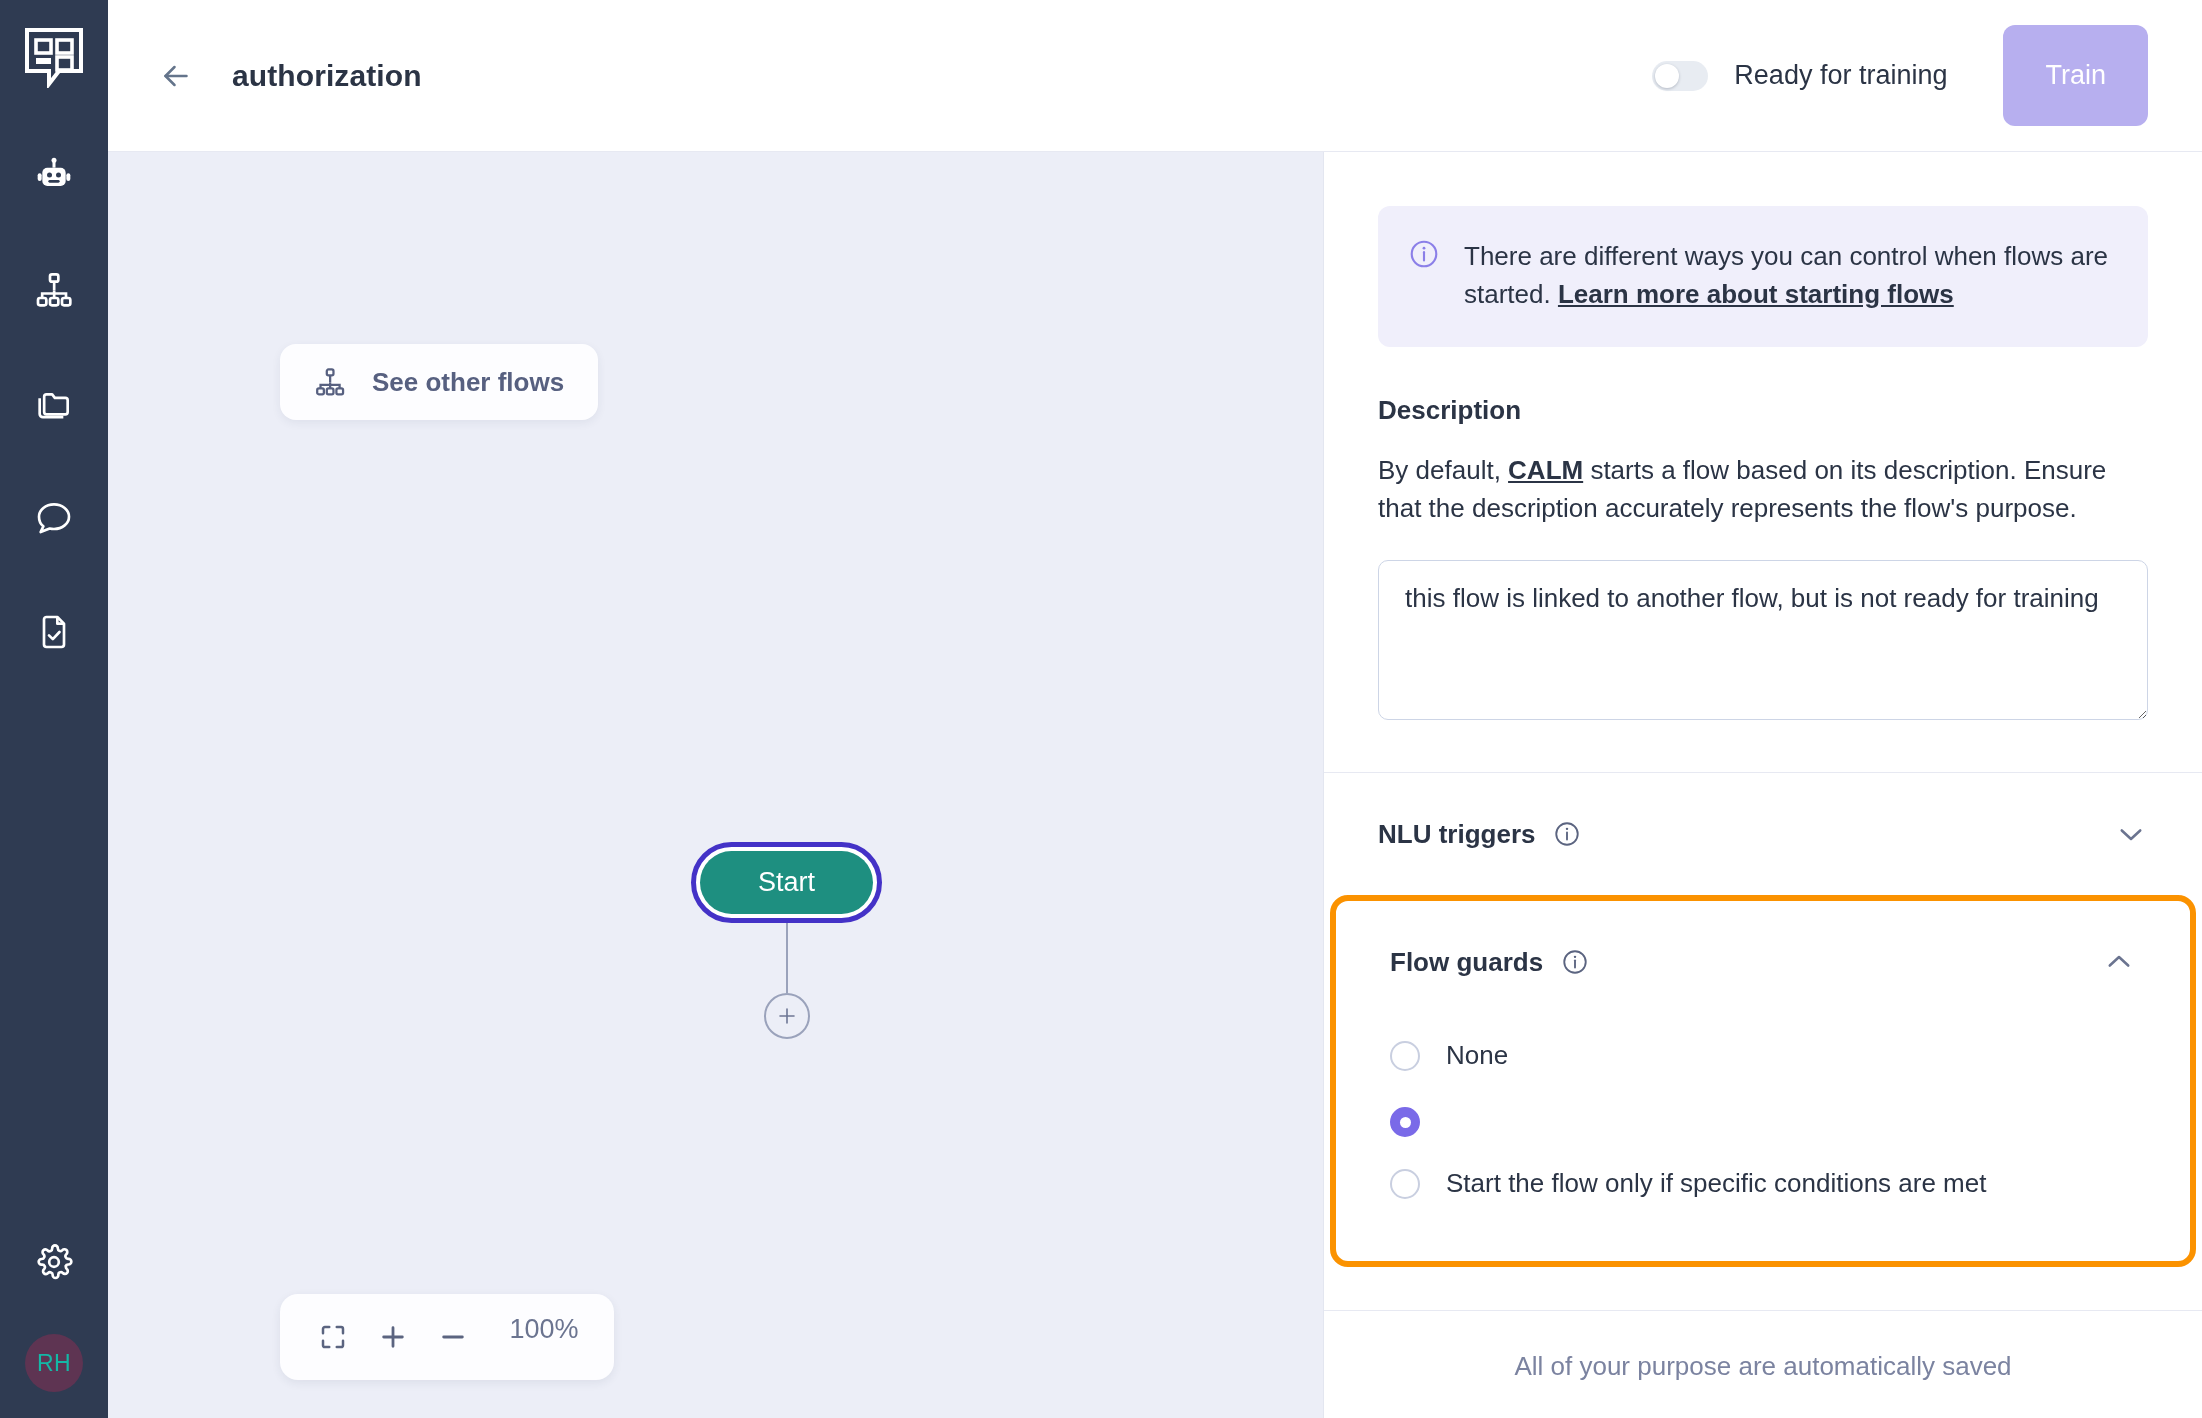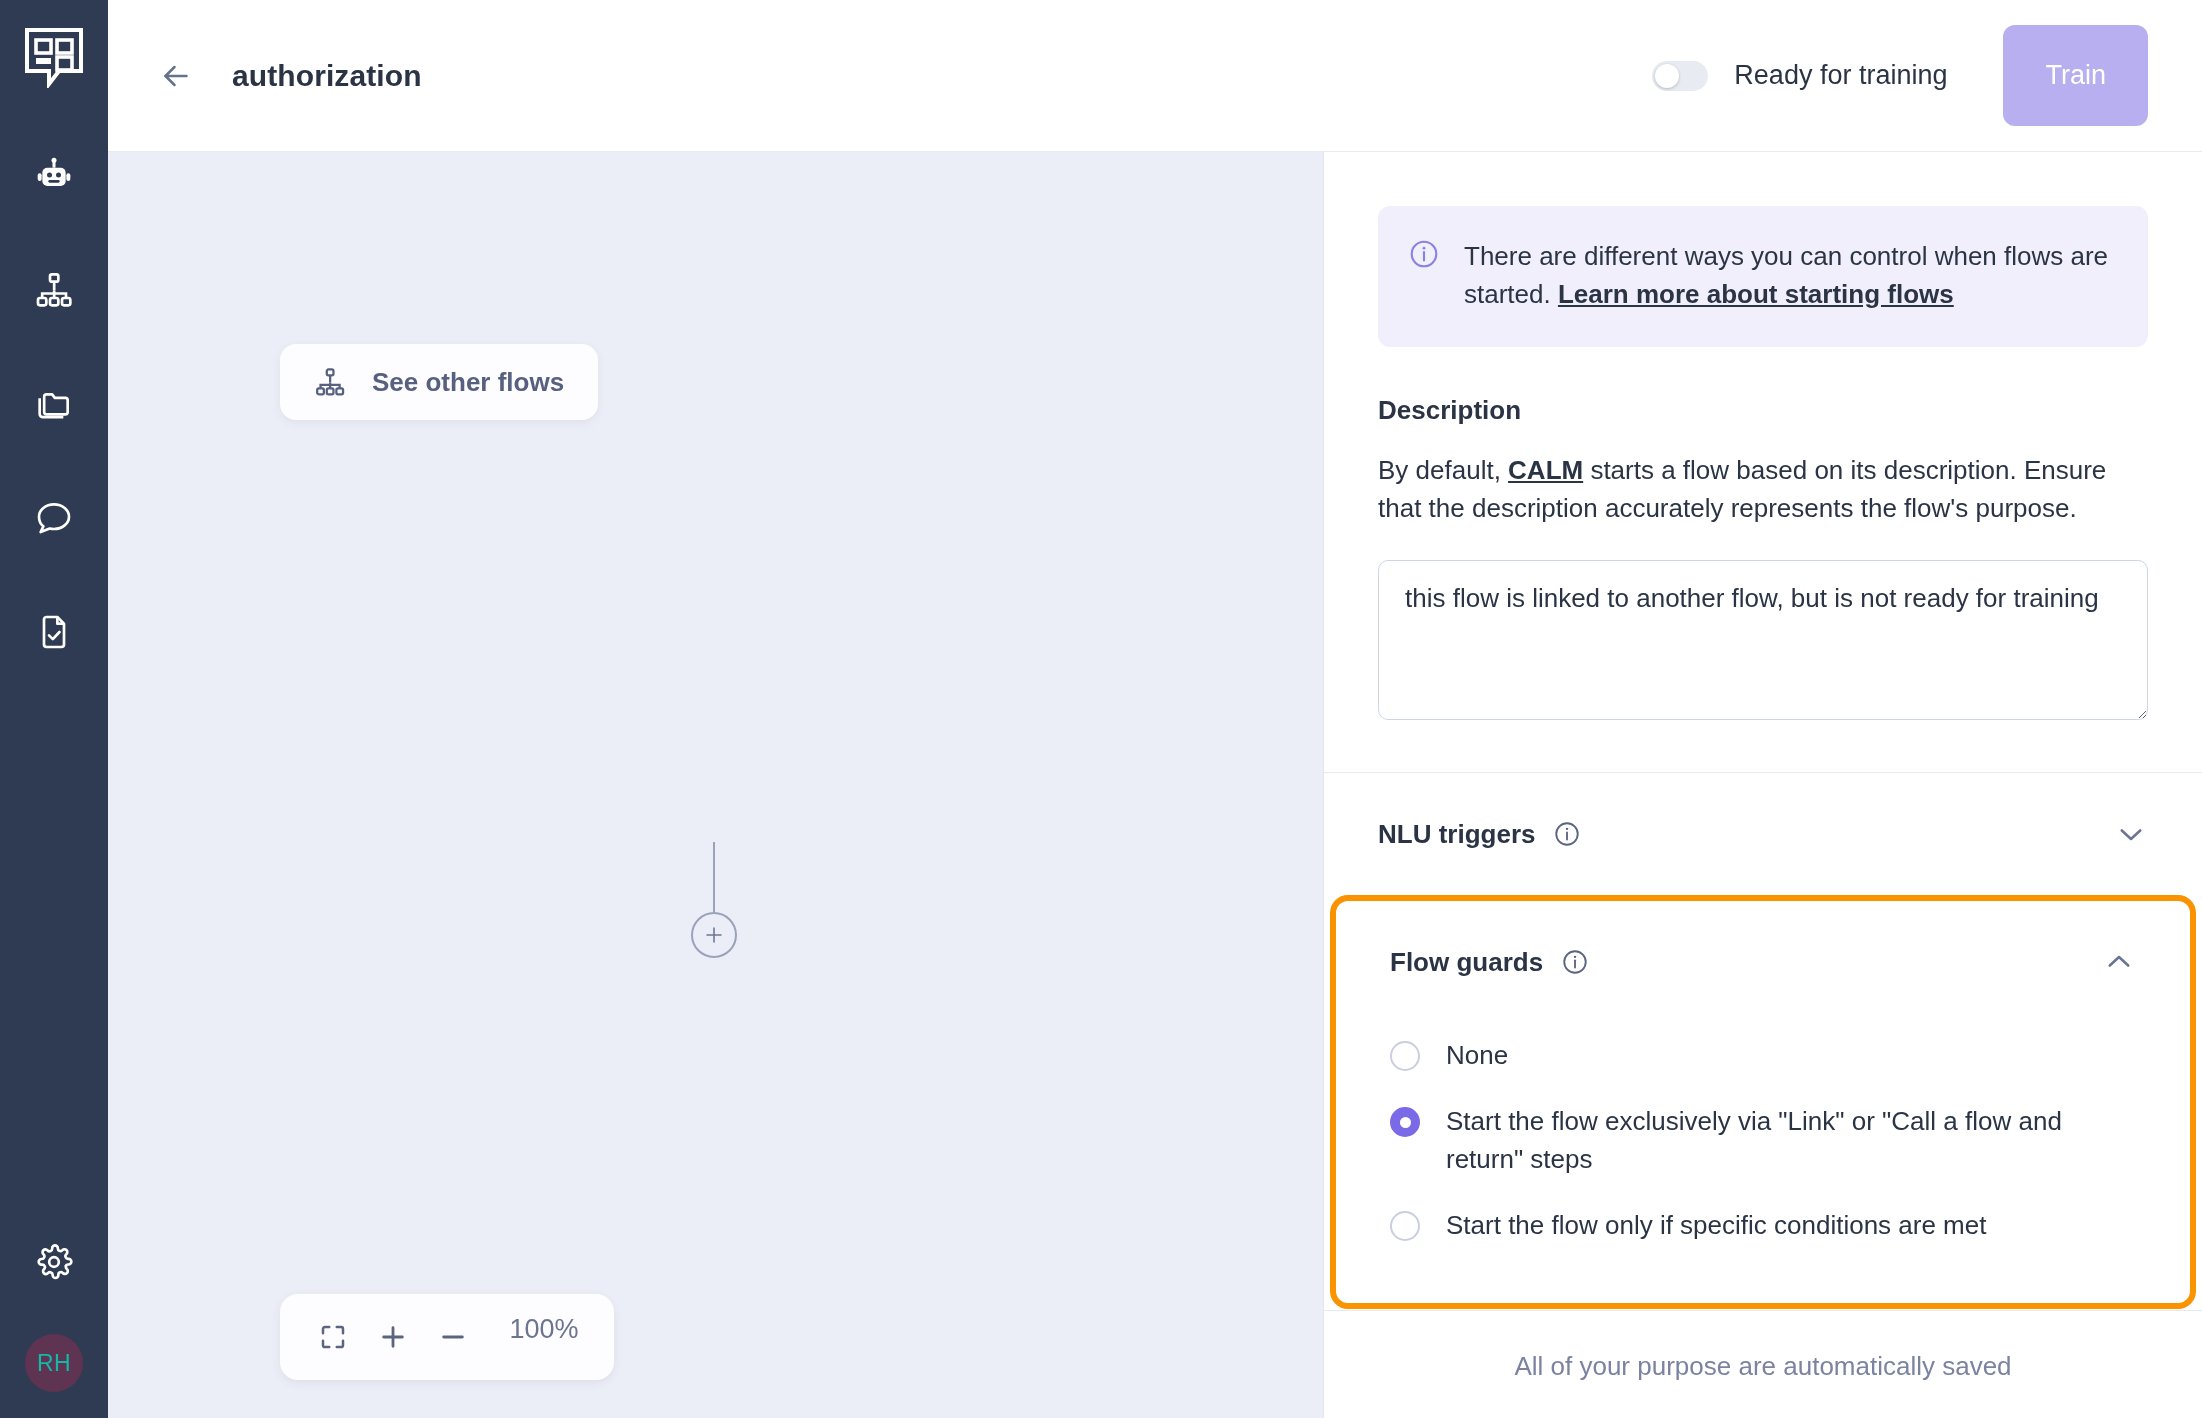--- a/index.html
+++ b/index.html
@@ -342,20 +342,25 @@
               <rect x="2.4" y="16.8" width="5" height="4.4" rx="1.2"></rect>
               <rect x="9.6" y="16.8" width="5" height="4.4" rx="1.2"></rect>
               <rect x="16.8" y="16.8" width="5" height="4.4" rx="1.2"></rect>
               <path d="M12.1 7.2v4.8M4.9 16.6v-2.5h14.3v2.5M12.1 12.1v4.5"></path>
             </svg>
           </span>
           <span>See other flows</span>
         </div>
 
         <div class="node-group">
+          <div class="start-ring">
+            <div class="start-node">
+              <span>Start</span>
+            </div>
+          </div>
           <div class="edge"></div>
           <div class="plus-node">
             <span>
               <svg width="24" height="24" viewBox="0 0 24 24" fill="none" stroke="#6d7694" stroke-width="1.6" stroke-linecap="round" aria-hidden="true">
                 <path d="M12 5v14M5 12h14"></path>
               </svg>
             </span>
           </div>
         </div>
 
@@ -448,21 +453,20 @@
               </span>
             </div>
 
             <div class="radio-list">
               <div class="radio-item">
                 <span class="radio"></span>
                 <span class="radio-label">None</span>
               </div>
               <div class="radio-item">
                 <span class="radio checked"></span>
-                <span class="radio-label">Start the flow exclusively via "Link" or "Call a flow and return" steps</span>
               </div>
               <div class="radio-item">
                 <span class="radio"></span>
                 <span class="radio-label">Start the flow only if specific conditions are met</span>
               </div>
             </div>
           </div>
 
           <div class="accordion-row" style="padding-top:50px;">
             

